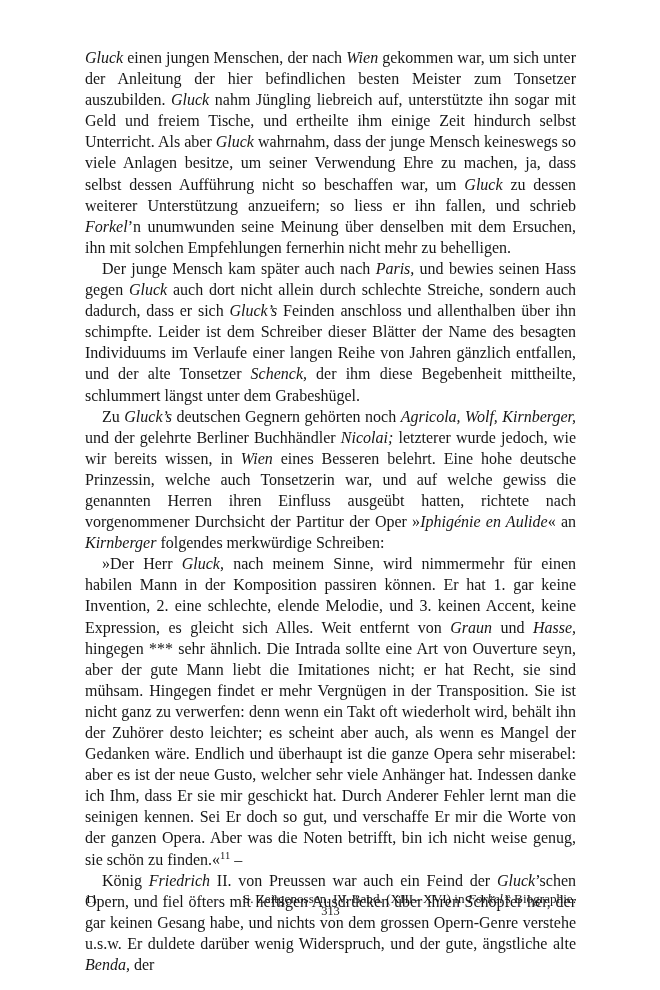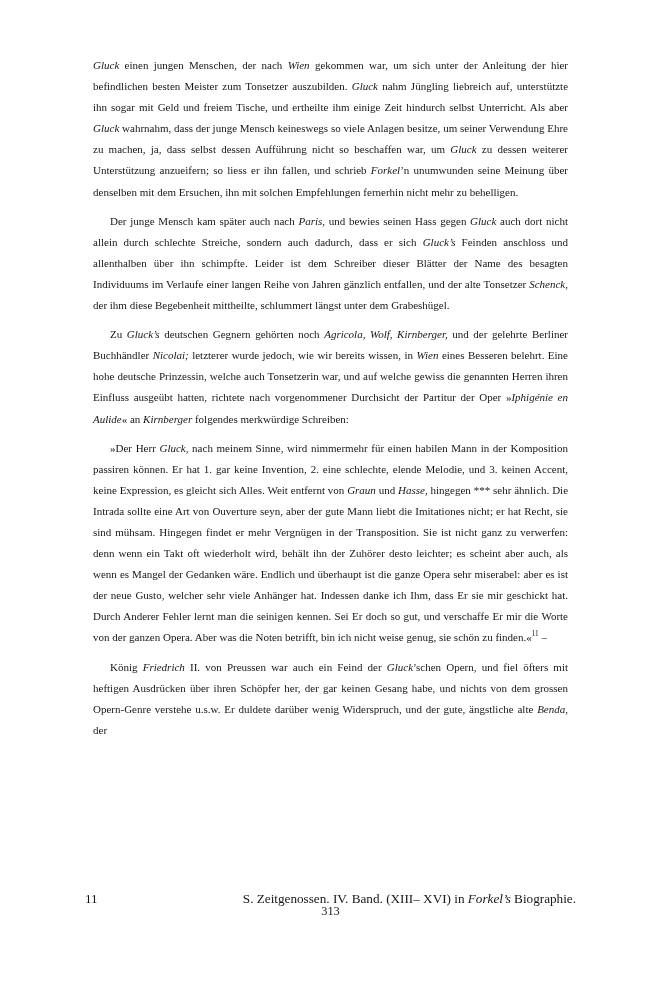--- a/index.html
+++ b/index.html
@@ -16,24 +16,24 @@
     font-family: "Liberation Serif", "DejaVu Serif", serif;
     color: #1a1a1a;
   }
   .text-block {
     position: absolute;
     left: 85px;
     top: 47px;
     width: 491px;
   }
   p.para {
-    margin: 8px;
+    margin: 0;
     text-align: justify;
     text-justify: inter-word;
-    font-size: 11px;
+    font-size: 16px;
     line-height: 21.1px;
     color: #161616;
     hyphens: manual;
     -webkit-hyphens: manual;
   }
   p.para.indent {
     text-indent: 17px;
   }
   em {
     font-style: italic;

